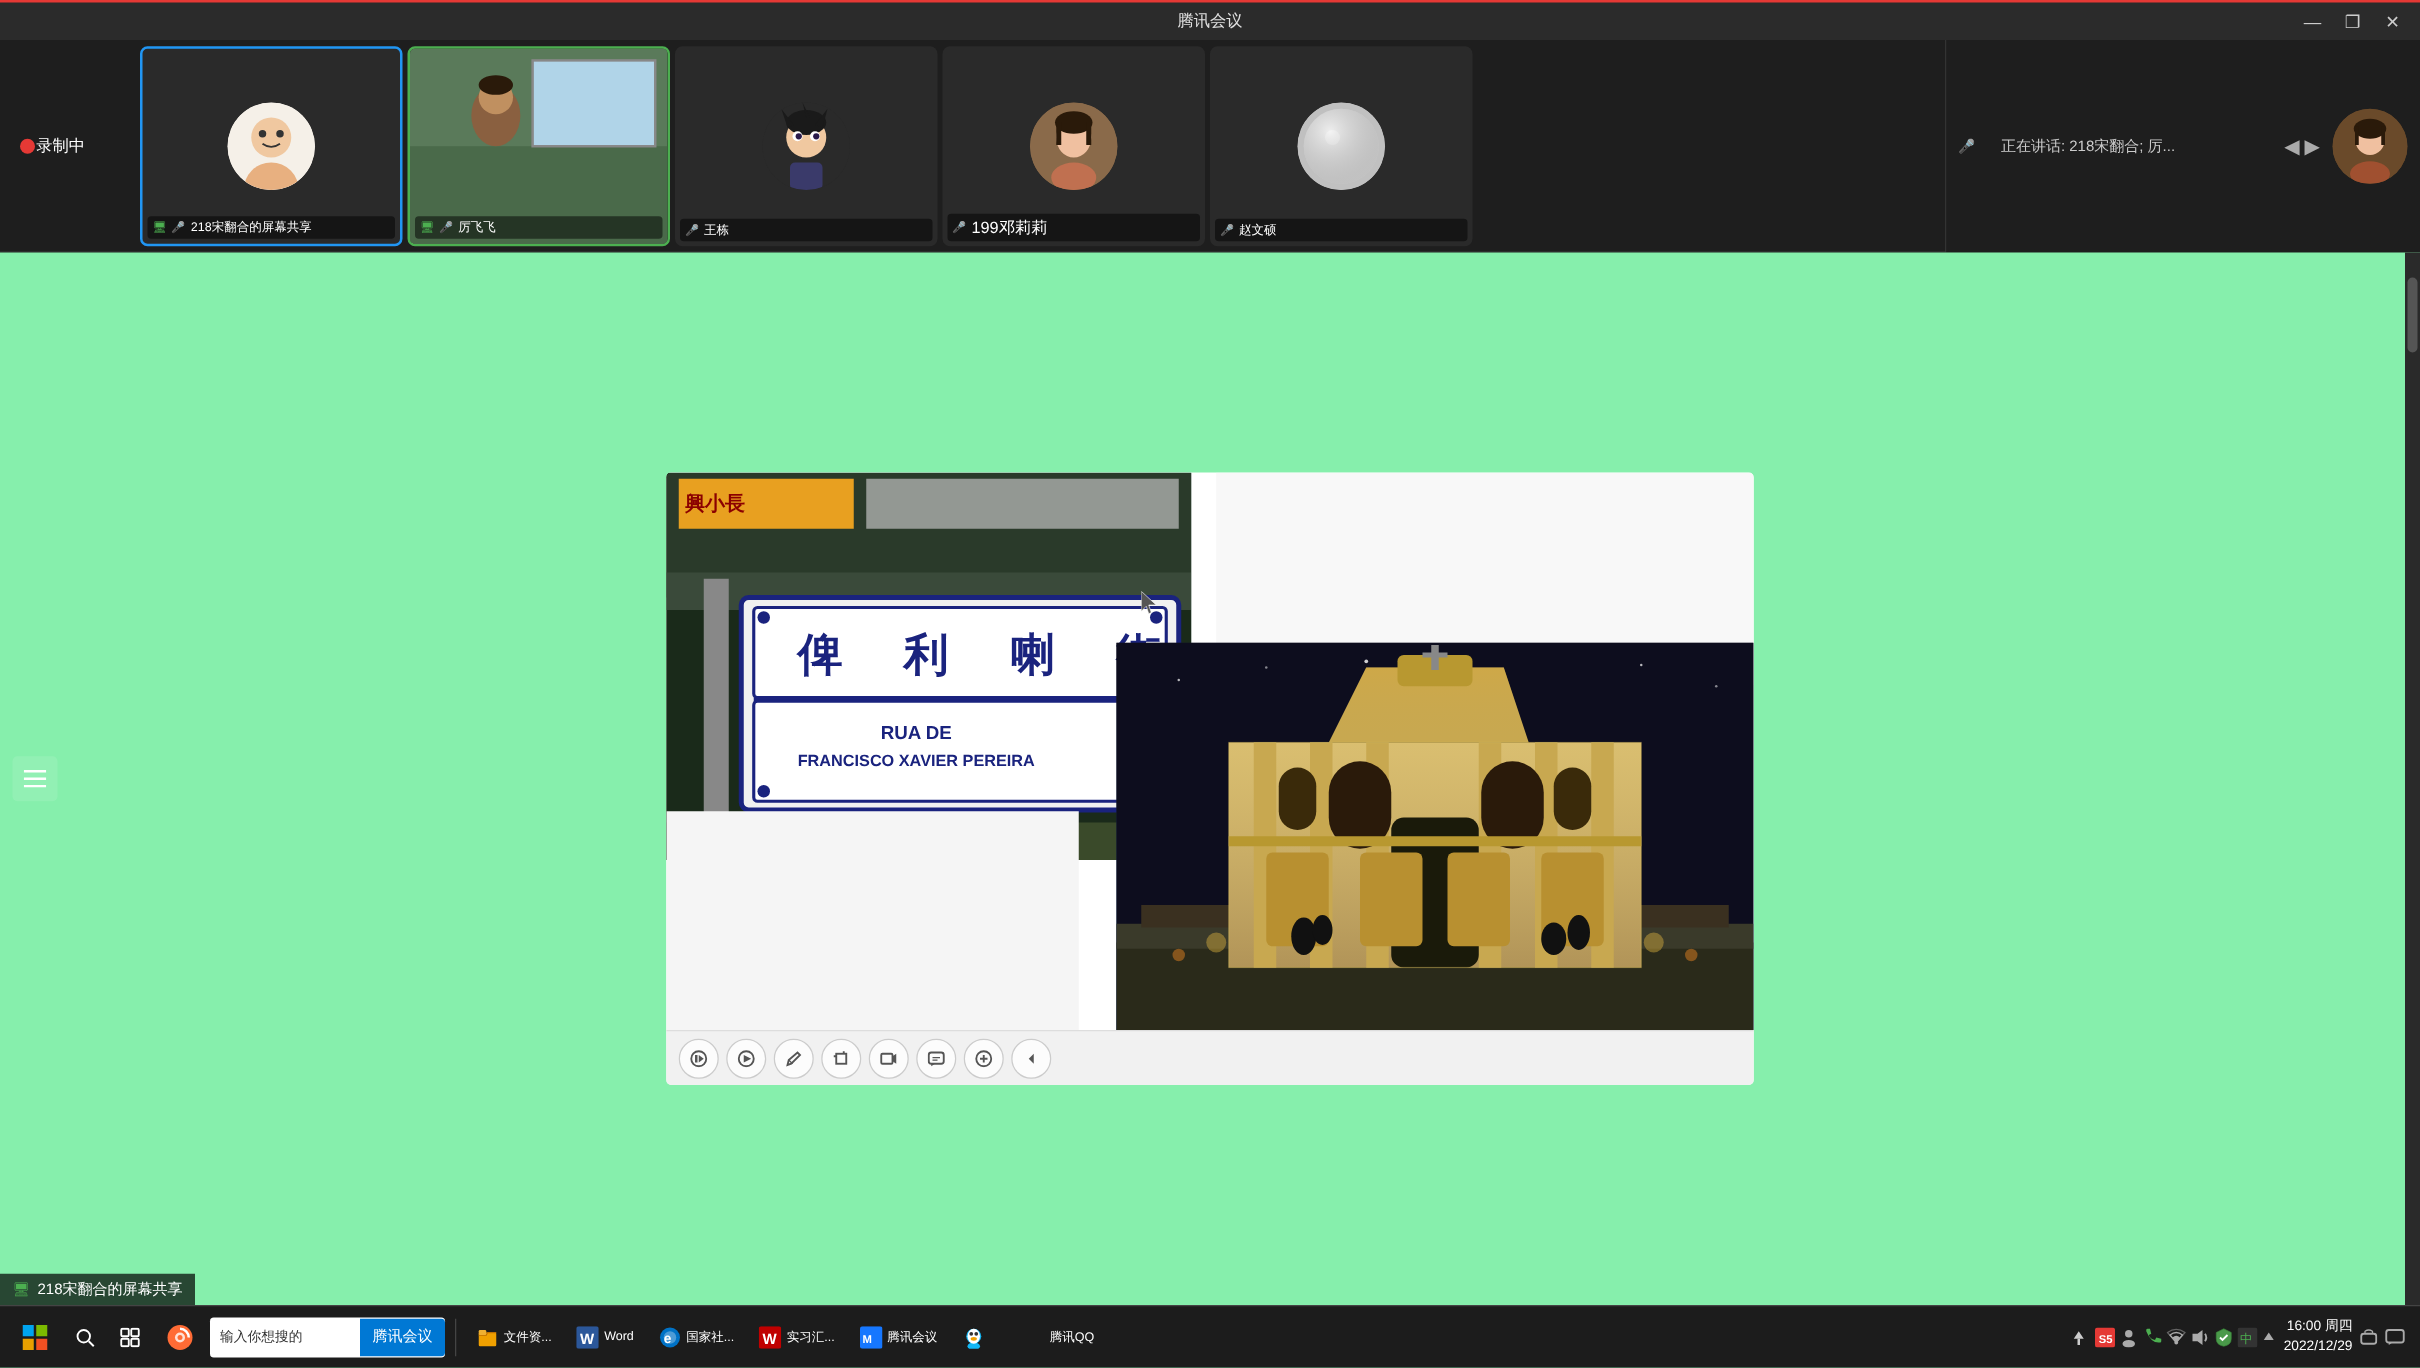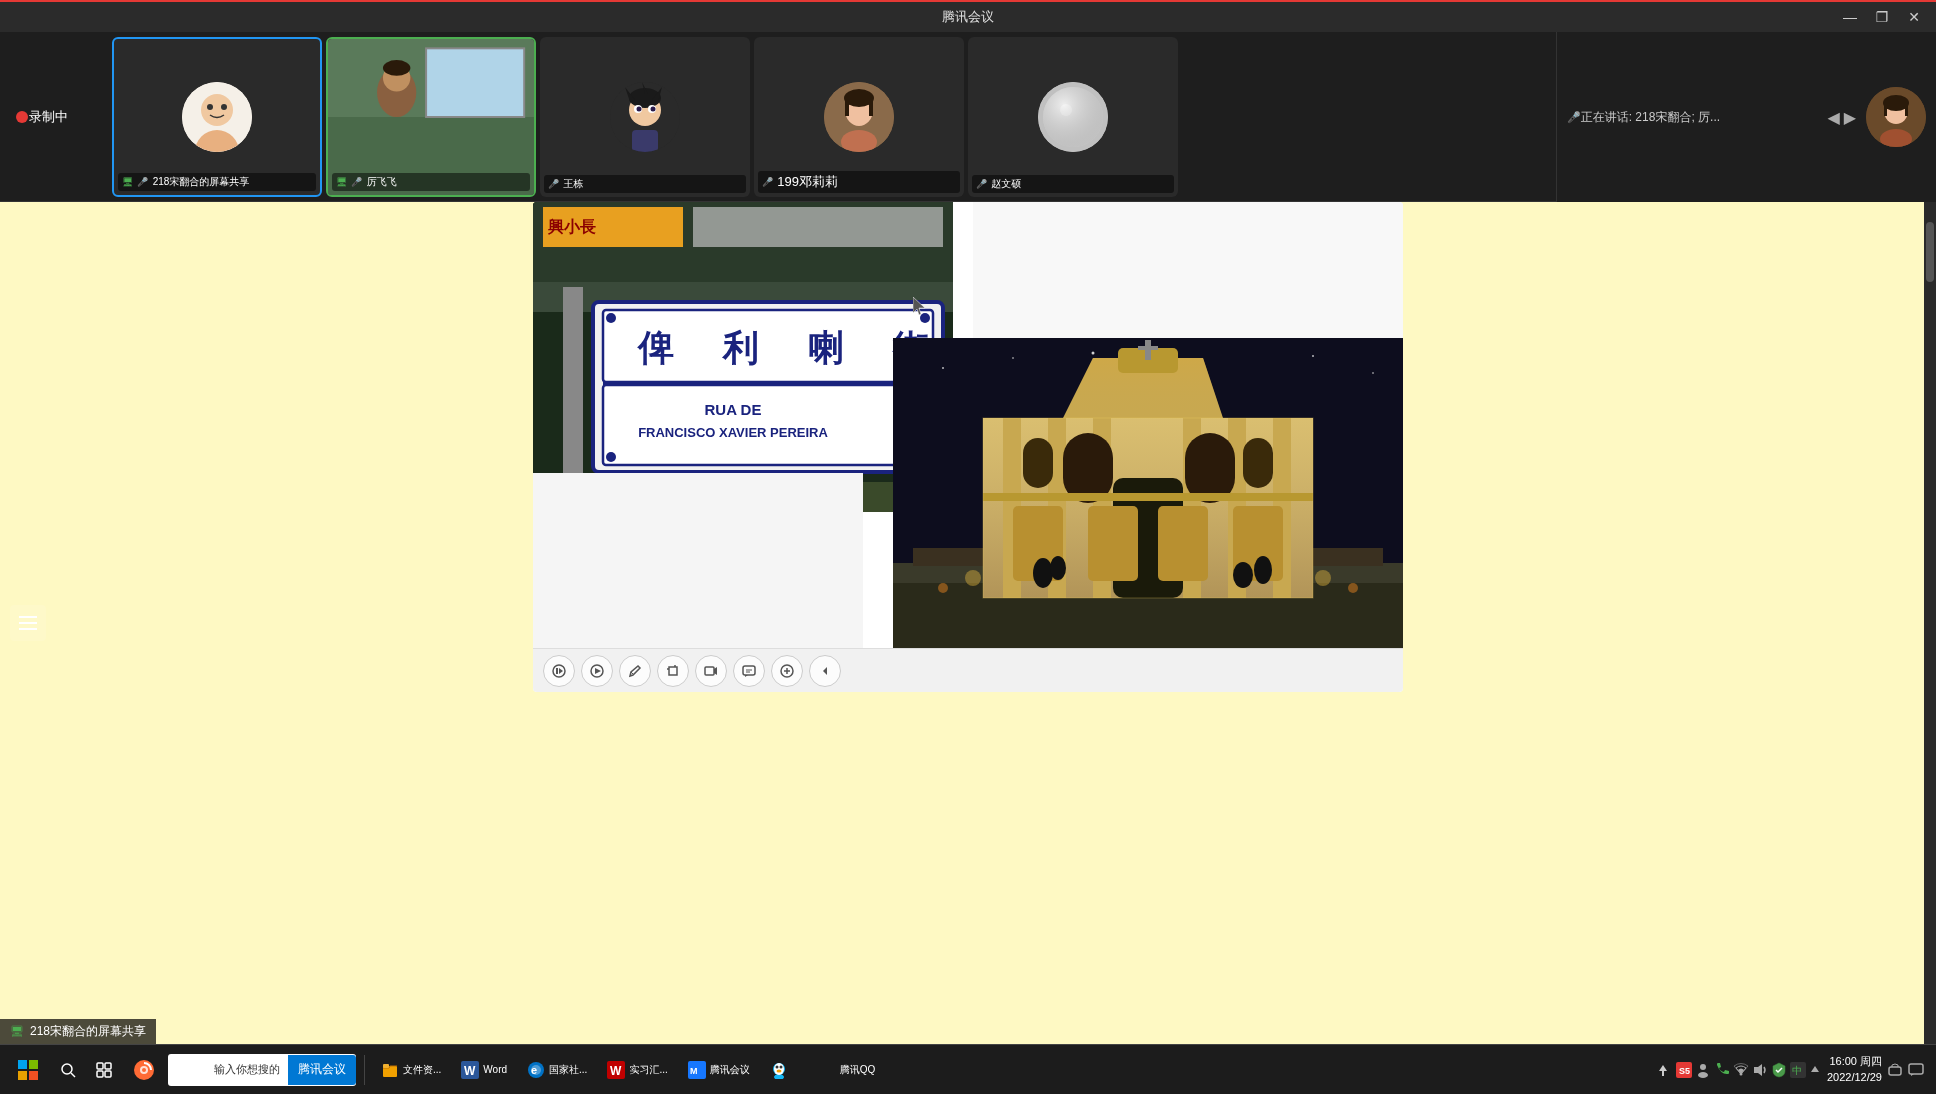--- a/index.html
+++ b/index.html
@@ -148,40 +148,41 @@
       background: #1e1e1e;
       display: flex;
       align-items: center;
       padding: 0 10px;
       border-left: 1px solid #333;
     }
     .speaking-info {
       color: #ccc;
       font-size: 12px;
       flex: 1;
+      margin-left: 20px;
     }
     .speaking-avatar {
       width: 60px;
       height: 60px;
       border-radius: 50%;
       background: #6a4a2a;
       margin-left: 10px;
       overflow: hidden;
       display: flex;
       align-items: center;
       justify-content: center;
     }
 
     
     .main-content {
       width: 100%;
       height: calc(1094px - 32px - 170px - 50px);
-      background: #fef9c3;
-      display: flex;
-      align-items: flex-start;
+      background: #86efac;
+      display: flex;
+      align-items: center;
       justify-content: center;
       position: relative;
     }
 
     
     .left-sidebar-btn {
       position: absolute;
       left: 10px;
       top: 50%;
       transform: translateY(-50%);
@@ -814,21 +815,21 @@
   <div class="taskbar-app">
     <svg width="22" height="22" viewBox="0 0 22 22">
       <circle cx="11" cy="11" r="10" fill="#ff6b35"></circle>
       <circle cx="11" cy="11" r="4" fill="#fff" opacity="0.8"></circle>
       <path d="M11,4 A7,7 0 0 1 18,11" stroke="#fff" stroke-width="2" fill="none"></path>
       <circle cx="11" cy="11" r="2" fill="#ff6b35"></circle>
     </svg>
   </div>
 
   <div style="display:flex; align-items:center; background:#fff; border-radius:3px; height:32px; overflow:hidden;">
-    <div style="display:flex; align-items:center; padding:0 8px; min-width:120px;justify-content:flex-end;">
+    <div style="display:flex; align-items:center; padding:0 8px; min-width:120px;">
       <span style="color:#333; font-size:11px;">输入你想搜的</span>
     </div>
     <button class="taskbar-search-btn">腾讯会议</button>
   </div>
 
   <div class="taskbar-divider"></div>
 
   <div class="taskbar-app-wide">
     <svg width="18" height="18" viewBox="0 0 18 18">
       <rect x="2" y="5" width="14" height="11" rx="1" fill="#f0a000"></rect>

